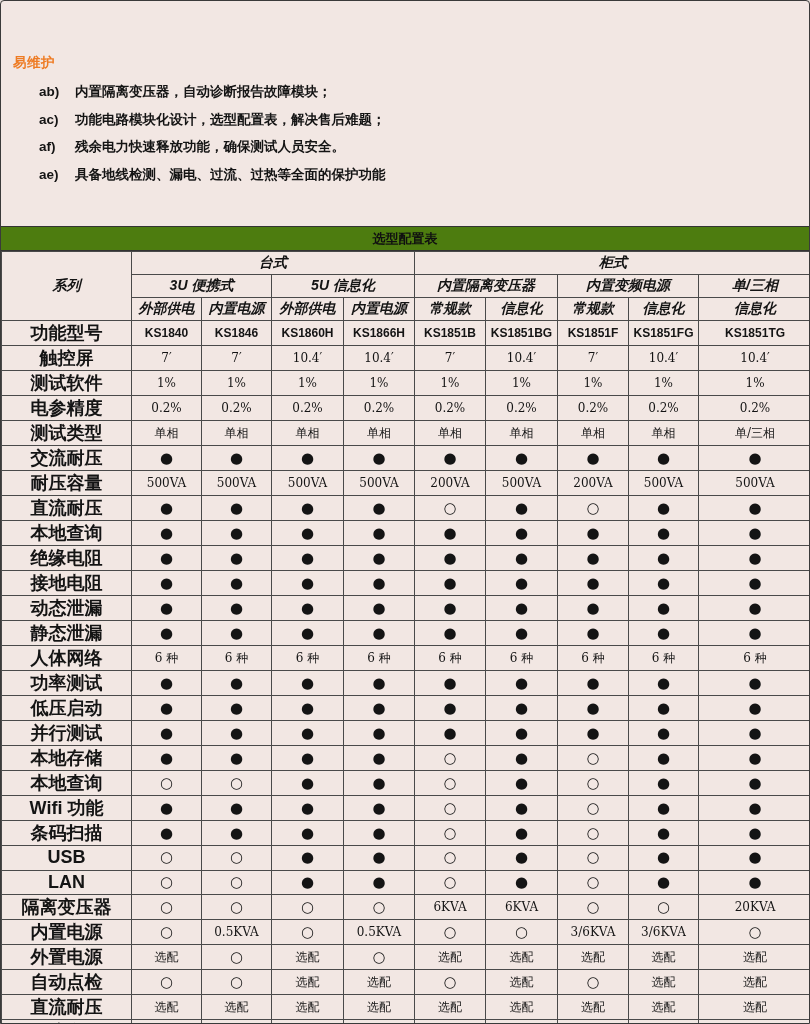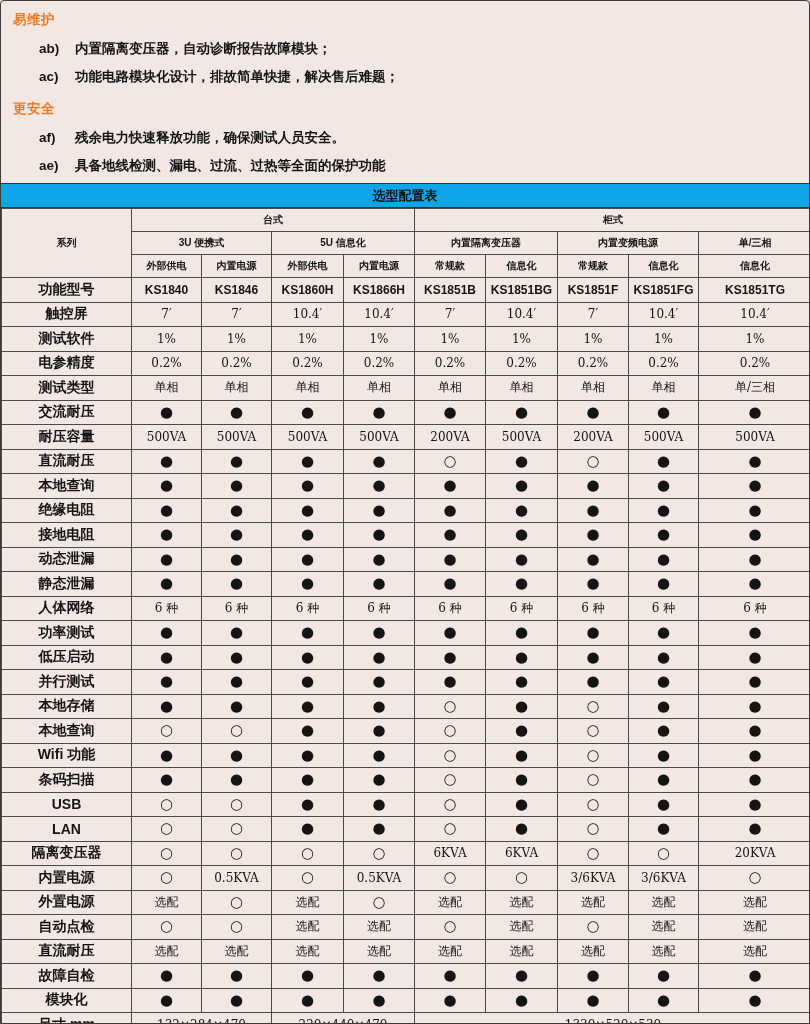--- a/index.html
+++ b/index.html
@@ -8,53 +8,54 @@
     width:810px;height:1024px;
     box-sizing:border-box;
     background:#f2e7e3;
     border:1px solid #3a3a3a;
     border-radius:4px 4px 0 0;
     font-family:"Liberation Sans",sans-serif;
     color:#141414;
     overflow:hidden;
   }
   
-  .intro{height:182px;box-sizing:border-box;padding:10px 14px 0 12px;}
+  .intro{height:182px;box-sizing:border-box;padding:10px 14px 0 12px;margin-top:43px;}
   .intro-heading{
     color:#ee7b23;font-weight:700;font-size:13.5px;
     margin:0 0 12px 0;letter-spacing:.5px;
   }
   .intro-heading.second{margin-top:16px;}
   .intro-item{display:flex;margin:0 0 12px 26px;font-size:13.5px;font-weight:700;line-height:1.15;align-items:center;}
   .intro-tag{width:36px;flex:0 0 36px;}
   .intro-text{flex:1;}
   
   .banner{
-    height:23px;background:#0ea5e9;
+    height:23px;background:#4d7c0f;
     border-top:1px solid #333;border-bottom:1px solid #333;
     display:flex;align-items:center;justify-content:center;
     font-weight:700;font-size:13px;color:#101010;
   }
   
   table.cfg{width:100%;border-collapse:collapse;table-layout:fixed;}
   table.cfg th,table.cfg td{
     border:1px solid #4a4a4a;
     text-align:center;vertical-align:middle;
     padding:0 1px;overflow:hidden;white-space:nowrap;
   }
   table.cfg th{
-    height:22px;font-weight:700;font-size:10px;
+    height:22px;font-weight:700;font-size:14px;
     font-family:"Liberation Sans",sans-serif;
+    font-style:italic;
   }
   table.cfg td{
     height:23.5px;font-size:12px;
     font-family:"DejaVu Serif",serif;
   }
   table.cfg td.lbl{
-    font-weight:700;font-size:14px;
+    font-weight:700;font-size:18px;
     font-family:"Liberation Sans",sans-serif;
   }
   table.cfg td.model{
     font-weight:700;font-size:12px;
     font-family:"Liberation Sans",sans-serif;
   }
   table.cfg td.dot{font-size:15px;line-height:1;}
 </style>
 </head>
 <body>
@@ -62,23 +63,22 @@
 <div class="page">
 
   <div class="intro">
     <div class="intro-heading">易维护</div>
     <div class="intro-item">
       <span class="intro-tag">ab)</span>
       <span class="intro-text">内置隔离变压器，自动诊断报告故障模块；</span>
     </div>
     <div class="intro-item">
       <span class="intro-tag">ac)</span>
-      <span class="intro-text">功能电路模块化设计，排故简单快捷，解决售后难题；</span>
+      <span class="intro-text">功能电路模块化设计，选型配置表，解决售后难题；</span>
     </div>
-    <div class="intro-heading second">更安全</div>
     <div class="intro-item">
       <span class="intro-tag">af)</span>
       <span class="intro-text">残余电力快速释放功能，确保测试人员安全。</span>
     </div>
     <div class="intro-item">
       <span class="intro-tag">ae)</span>
       <span class="intro-text">具备地线检测、漏电、过流、过热等全面的保护功能</span>
     </div>
   </div>
 

